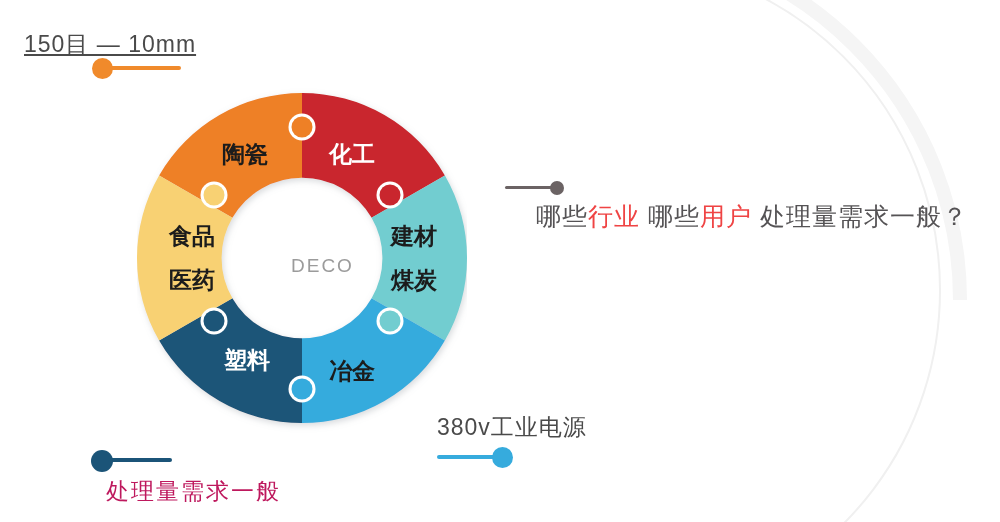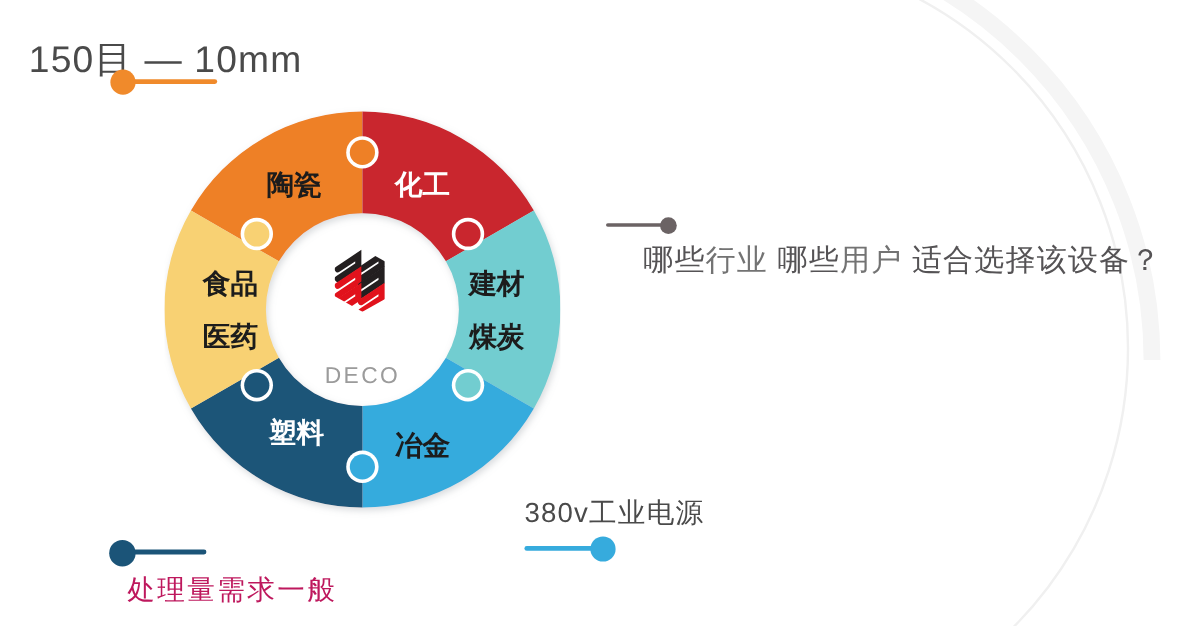--- a/index.html
+++ b/index.html
@@ -14,21 +14,21 @@
 
   
   .bg-arc{position:absolute;left:0;top:0;width:1000px;height:522px;pointer-events:none;}
 
   
   .wheel{position:absolute;left:137px;top:83px;width:330px;height:350px;}
 
   
   .logo-wrap{
     position:absolute;left:252px;top:205px;width:100px;height:120px;
-    display:flex;flex-direction:column;align-items:center;justify-content:flex-end;gap:39px;
+    display:flex;flex-direction:row;align-items:center;justify-content:flex-start;gap:39px;
   }
   .logo-mark{width:76px;height:76px;}
   .logo-text{
     margin-top:2px;
     font-size:19px;letter-spacing:2px;color:#9b9b9b;
     font-family:"Liberation Sans","DejaVu Sans",sans-serif;
   }
 
   
   .callout{position:absolute;}
@@ -36,34 +36,34 @@
   .cl-dot{position:absolute;border-radius:50%;}
   .cl-label{
     position:absolute;white-space:nowrap;
     font-family:"Liberation Sans","DejaVu Sans",sans-serif;
   }
 
   
   #callout-mesh{left:0;top:0;}
   #callout-mesh .cl-label{
     left:24px;top:29px;
-    font-size:31px;color:#4a4a4a;letter-spacing:1px;font-weight:400;
+    font-size:23px;color:#4a4a4a;letter-spacing:1px;font-weight:400;text-decoration:underline;
   }
   #callout-mesh .cl-line{left:103px;top:66px;width:78px;background:#F08A2B;}
   #callout-mesh .cl-dot{left:92px;top:58px;width:21px;height:21px;background:#F08A2B;}
 
   
   #callout-question{left:0;top:0;}
   #callout-question .cl-line{left:505px;top:186px;width:50px;height:3px;background:#6b6364;}
   #callout-question .cl-dot{left:550px;top:181px;width:14px;height:14px;background:#6b6364;}
   #callout-question .cl-label{
     left:536px;top:200px;
     font-size:25px;color:#555355;letter-spacing:1px;
   }
-  #callout-question .hl{color:#737373;margin-top:40px;}
+  #callout-question .hl{color:#ef4444;margin-top:40px;}
 
   
   #callout-power{left:0;top:0;}
   #callout-power .cl-label{
     left:437px;top:412px;
     font-size:23px;color:#4a4a4a;letter-spacing:1px;text-align:center;
   }
   #callout-power .cl-line{left:437px;top:455px;width:68px;background:#36ABDD;}
   #callout-power .cl-dot{left:492px;top:447px;width:21px;height:21px;background:#36ABDD;}
 
@@ -211,21 +211,21 @@
   <div class="callout" id="callout-mesh">
     <div class="cl-label">150目 — 10mm</div>
     <div class="cl-line"></div>
     <div class="cl-dot"></div>
   </div>
 
   <div class="callout" id="callout-question">
     <div class="cl-line"></div>
     <div class="cl-dot"></div>
     <div class="cl-label">
-      <span>哪些</span><span class="hl">行业</span><span> 哪些</span><span class="hl">用户</span><span> 适合选择该设备？</span>
+      <span>哪些</span><span class="hl">行业</span><span> 哪些</span><span class="hl">用户</span><span> 处理量需求一般？</span>
     </div>
   </div>
 
   <div class="callout" id="callout-power">
     <div class="cl-label">380v工业电源</div>
     <div class="cl-line"></div>
     <div class="cl-dot"></div>
   </div>
 
   <div class="callout" id="callout-capacity">

